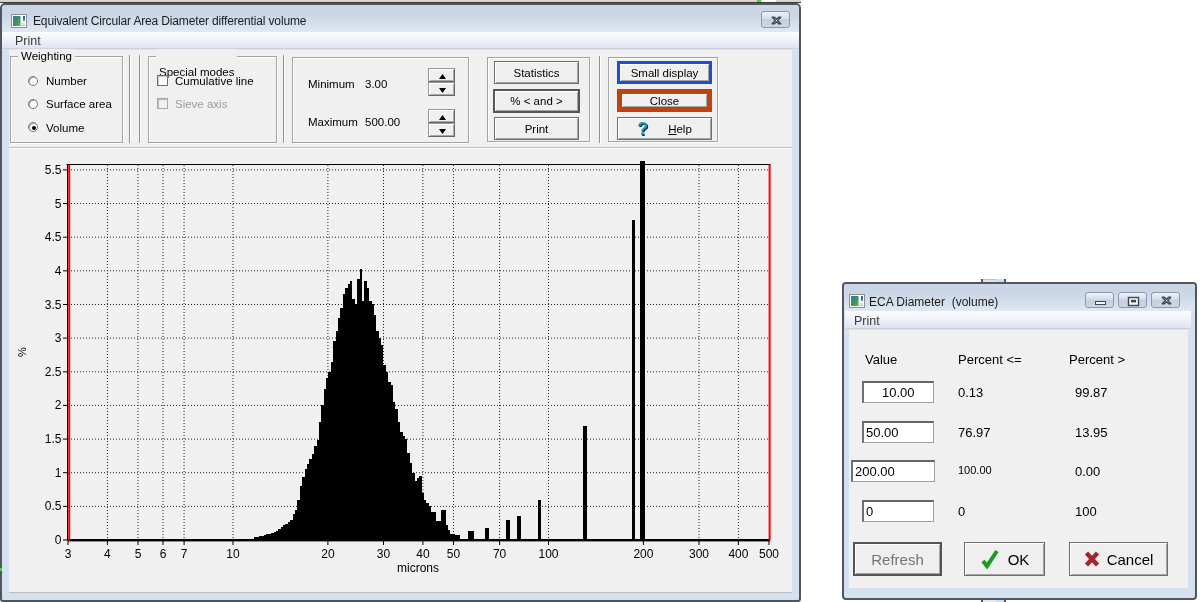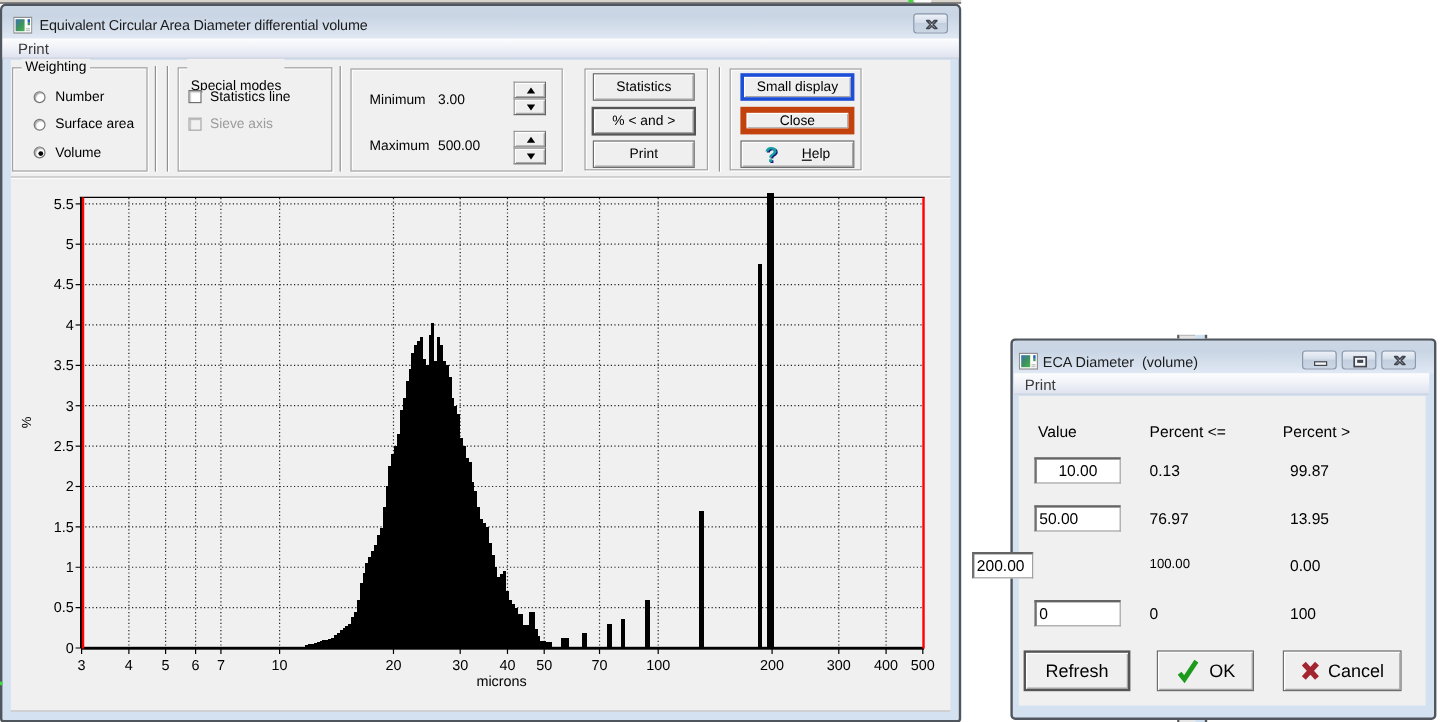--- a/index.html
+++ b/index.html
@@ -36,21 +36,21 @@
 <div style="position:absolute;left:46px;top:97px;font-size:11.5px;line-height:14px">Surface area</div>
 <div style="position:absolute;left:28px;top:122px;width:10px;height:10px;border-radius:50%;background:#fff;border:1px solid #777;box-shadow:inset 1px 1px 1px rgba(0,0,0,0.35)">
     <span style="position:absolute;left:3px;top:3px;width:4px;height:4px;border-radius:50%;background:#000"></span>
   </div>
 <div style="position:absolute;left:46px;top:121px;font-size:11.5px;line-height:14px">Volume</div>
 <div style="position:absolute;left:129px;top:55px;width:1px;height:88px;background:#909090;box-shadow:1px 0 0 #fff"></div>
 <div style="position:absolute;left:139px;top:55px;width:1px;height:88px;background:#909090;box-shadow:1px 0 0 #fff"></div>
 <div style="position:absolute;left:148px;top:56px;width:129px;height:87px;border:1px solid #a3a3a3;box-shadow:inset 1px 1px 0 #fff, 1px 1px 0 #fff"></div>
 <div style="position:absolute;left:156px;top:49px;height:14px;padding:16px 3px;background:#f0f0f0;font-size:11.5px;line-height:14px;color:#000">Special modes</div>
 <div style="position:absolute;left:157px;top:75px;width:11px;height:11px;background:#fff;border:1px solid #6f6f6f;box-shadow:inset 1px 1px 1px rgba(0,0,0,0.25)"></div>
-<div style="position:absolute;left:175px;top:74px;font-size:11.5px;line-height:14px">Statistics line</div>
+<div style="position:absolute;left:175px;top:74px;font-size:11.5px;line-height:14px">Cumulative line</div>
 <div style="position:absolute;left:157px;top:98px;width:11px;height:11px;background:#f1f1f1;border:1px solid #a9a9a9;box-shadow:inset 1px 1px 1px rgba(0,0,0,0.25)"></div>
 <div style="position:absolute;left:175px;top:97px;font-size:11.5px;line-height:14px;color:#9b9b9b">Sieve axis</div>
 <div style="position:absolute;left:283px;top:55px;width:1px;height:88px;background:#909090;box-shadow:1px 0 0 #fff"></div>
 <div style="position:absolute;left:292px;top:57px;width:177px;height:86px;border:1px solid #a3a3a3;box-shadow:inset 1px 1px 0 #fff, 1px 1px 0 #fff"></div>
 <div style="position:absolute;left:308px;top:77px;font-size:11.5px;line-height:14px">Minimum</div>
 <div style="position:absolute;left:365px;top:77px;font-size:11.5px;line-height:14px">3.00</div>
 <div style="position:absolute;left:308px;top:115px;font-size:11.5px;line-height:14px">Maximum</div>
 <div style="position:absolute;left:365px;top:115px;font-size:11.5px;line-height:14px">500.00</div>
 <div style="position:absolute;left:428px;top:68px;width:27px;height:14px;background:#efefef;border:1px solid #666;border-top-color:#999;border-left-color:#999;box-shadow:inset 1px 1px 0 #fff, inset -1px -1px 0 #a9a9a9"><svg width="27" height="13" viewBox="0 0 27 13">
       <path d="M13.5 4 L17 9 L10 9 Z" fill="#000"></path>
@@ -213,27 +213,27 @@
 <div style="position:absolute;left:849px;top:330px;width:339px;height:258px;background:#f0f0f0"></div>
 <div style="position:absolute;left:865px;top:352px;font-size:13px">Value</div>
 <div style="position:absolute;left:958px;top:352px;font-size:13px">Percent &lt;=</div>
 <div style="position:absolute;left:1069px;top:352px;font-size:13px">Percent &gt;</div>
 <div style="position:absolute;left:862px;top:381px;width:72px;height:22px;background:#fff;border:1px solid #a0a0a0;border-top:2px solid #646464;border-left:2px solid #707070;font-size:13px;line-height:19px;padding-left:18px">10.00</div>
 <div style="position:absolute;left:958px;top:385px;font-size:13px">0.13</div>
 <div style="position:absolute;left:1075px;top:385px;font-size:13px">99.87</div>
 <div style="position:absolute;left:862px;top:421px;width:72px;height:22px;background:#fff;border:1px solid #a0a0a0;border-top:2px solid #646464;border-left:2px solid #707070;font-size:13px;line-height:19px;padding-left:2px">50.00</div>
 <div style="position:absolute;left:958px;top:425px;font-size:13px">76.97</div>
 <div style="position:absolute;left:1075px;top:425px;font-size:13px">13.95</div>
-<div style="position:absolute;left:810px;top:460px;width:51px;height:22px;background:#fff;border:1px solid #a0a0a0;border-top:2px solid #646464;border-left:2px solid #707070;font-size:13px;line-height:19px;padding-left:2px">200.00</div>
+<div style="position:absolute;left:851px;top:460px;width:84px;height:22px;background:#fff;border:1px solid #a0a0a0;border-top:2px solid #646464;border-left:2px solid #707070;font-size:13px;line-height:19px;padding-left:2px">200.00</div>
 <div style="position:absolute;left:958px;top:464px;font-size:11px">100.00</div>
 <div style="position:absolute;left:1075px;top:464px;font-size:13px">0.00</div>
 <div style="position:absolute;left:862px;top:500px;width:72px;height:22px;background:#fff;border:1px solid #a0a0a0;border-top:2px solid #646464;border-left:2px solid #707070;font-size:13px;line-height:19px;padding-left:2px">0</div>
 <div style="position:absolute;left:958px;top:504px;font-size:13px">0</div>
 <div style="position:absolute;left:1075px;top:504px;font-size:13px">100</div>
-<div style="position:absolute;left:853px;top:542px;width:89px;height:34px;background:#efefef;border:1px solid #6e6e6e;box-shadow:inset 1px 1px 0 #fff, inset -1px -1px 0 #a5a5a5;font-size:15px;display:flex;align-items:center;justify-content:center;color:#000000;border:2px solid #555">Refresh</div>
+<div style="position:absolute;left:853px;top:542px;width:89px;height:34px;background:#efefef;border:1px solid #6e6e6e;box-shadow:inset 1px 1px 0 #fff, inset -1px -1px 0 #a5a5a5;font-size:15px;display:flex;align-items:center;justify-content:center;color:#737373;border:2px solid #555">Refresh</div>
 <div style="position:absolute;left:964px;top:542px;width:81px;height:34px;background:#efefef;border:1px solid #6e6e6e;box-shadow:inset 1px 1px 0 #fff, inset -1px -1px 0 #a5a5a5;font-size:15px;display:flex;align-items:center;justify-content:center;color:#000"><svg width="20" height="22" viewBox="0 0 20 22" style="margin-right:8px">
       <path d="M3 13 L7 18 L17 3" fill="none" stroke="#1b9a1b" stroke-width="4"></path>
     </svg>OK</div>
 <div style="position:absolute;left:1069px;top:542px;width:99px;height:34px;background:#efefef;border:1px solid #6e6e6e;box-shadow:inset 1px 1px 0 #fff, inset -1px -1px 0 #a5a5a5;font-size:15px;display:flex;align-items:center;justify-content:center;color:#000"><svg width="16" height="18" viewBox="0 0 16 18" style="margin-right:7px">
       <path d="M2.5 3 L13.5 15 M13.5 3 L2.5 15" fill="none" stroke="#a32530" stroke-width="4.4"></path>
     </svg>Cancel</div>
 <div style="position:absolute;left:981px;top:279px;width:2px;height:3px;background:#555"></div>
 <div style="position:absolute;left:983px;top:279px;width:13px;height:3px;background:#e3e3e3;border-top:1px solid #bdbdbd"></div>
 <div style="position:absolute;left:996px;top:279px;width:8px;height:3px;background:#cfe0f4"></div>
 <div style="position:absolute;left:1004px;top:279px;width:2px;height:3px;background:#555"></div>

